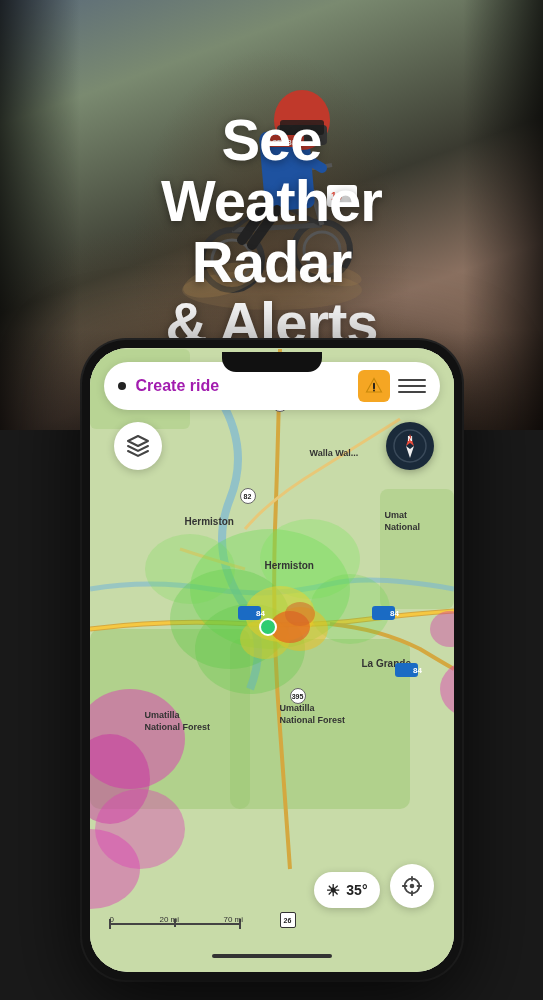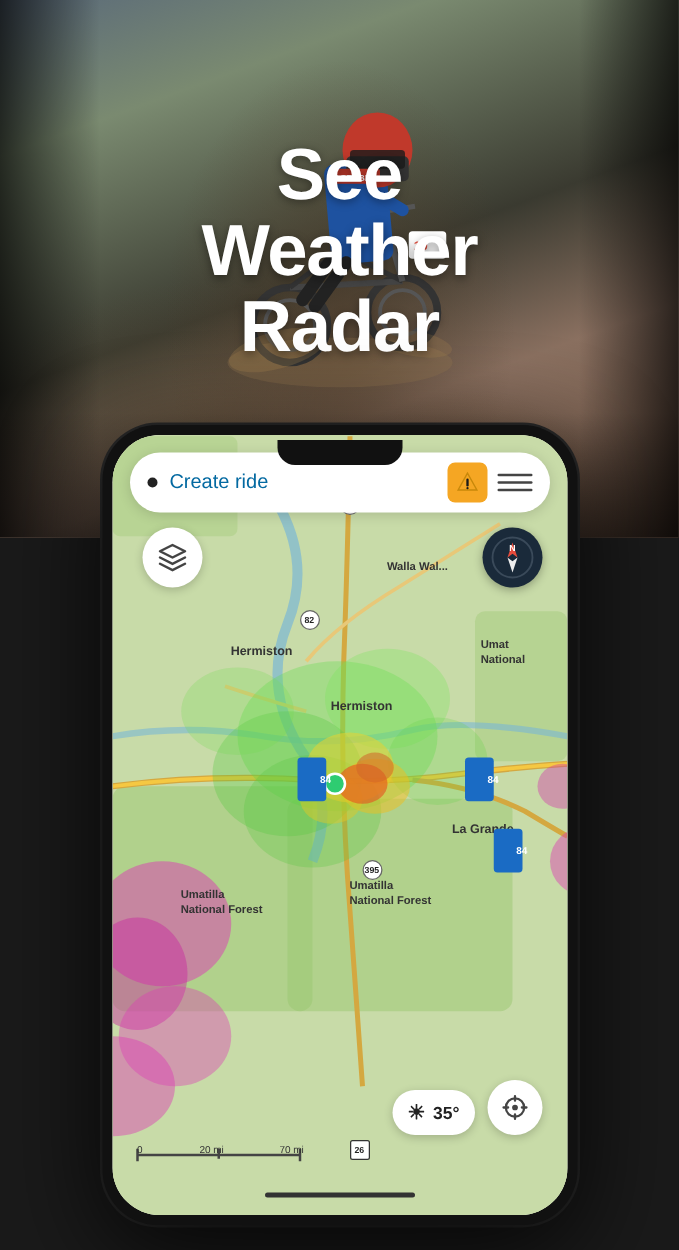--- a/index.html
+++ b/index.html
@@ -144,22 +144,22 @@
       width: 8px; height: 8px;
       background: #222;
       border-radius: 50%;
       margin-right: 10px;
       flex-shrink: 0;
     }
 
     .top-bar-title {
       flex: 1;
       font-size: 16px;
-      font-weight: 400;
-      color: #0369a1;
+      font-weight: 700;
+      color: #a21caf;
     }
 
     .top-bar-warning-icon {
       width: 32px; height: 32px;
       background: #f5a623;
       border-radius: 6px;
       display: flex;
       align-items: center;
       justify-content: center;
       margin-right: 8px;
@@ -263,21 +263,21 @@
     
     .highway-shield {
       position: absolute;
       z-index: 35;
     }
     .shield-interstate {
       background: #1a6bc4;
       color: #fff;
       font-size: 8px;
       font-weight: 900;
-      width: 18px; height: 35px;
+      width: 18px; height: 14px;
       border-radius: 3px;
       display: flex;
       align-items: center;
       justify-content: center;
       padding-left: 23px;
     }
     .shield-us {
       background: #fff;
       color: #222;
       font-size: 7px;
@@ -356,20 +356,21 @@
     <ellipse cx="160" cy="245" rx="30" ry="10" fill="rgba(180,140,80,0.2)" transform="rotate(10,160,245)"></ellipse>
   </svg>
   <div class="vignette-left"></div>
   <div class="vignette-right"></div>
 </div>
 
 <div class="hero-text">
   <div>See</div>
   <div>Weather</div>
   <div>Radar</div>
+  <div>&amp; Alerts</div>
 </div>
 
 <div class="phone-container">
   <div class="phone-frame">
     <div class="phone-notch"></div>
     <div class="phone-screen">
 
       <div class="map-area">
 
         <svg width="100%" height="100%" viewBox="0 0 364 622" style="position:absolute;inset:0;">

